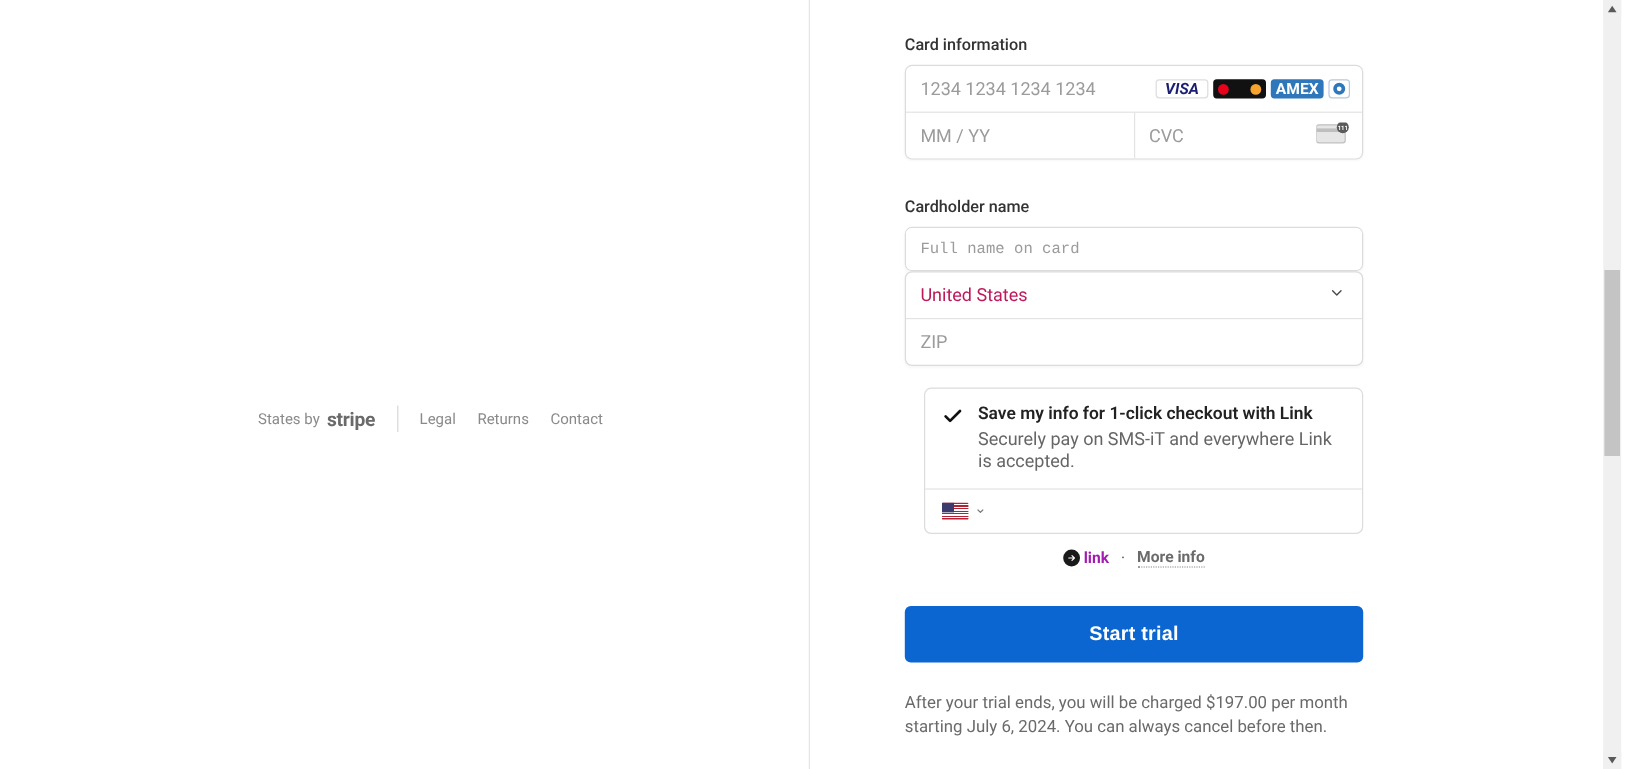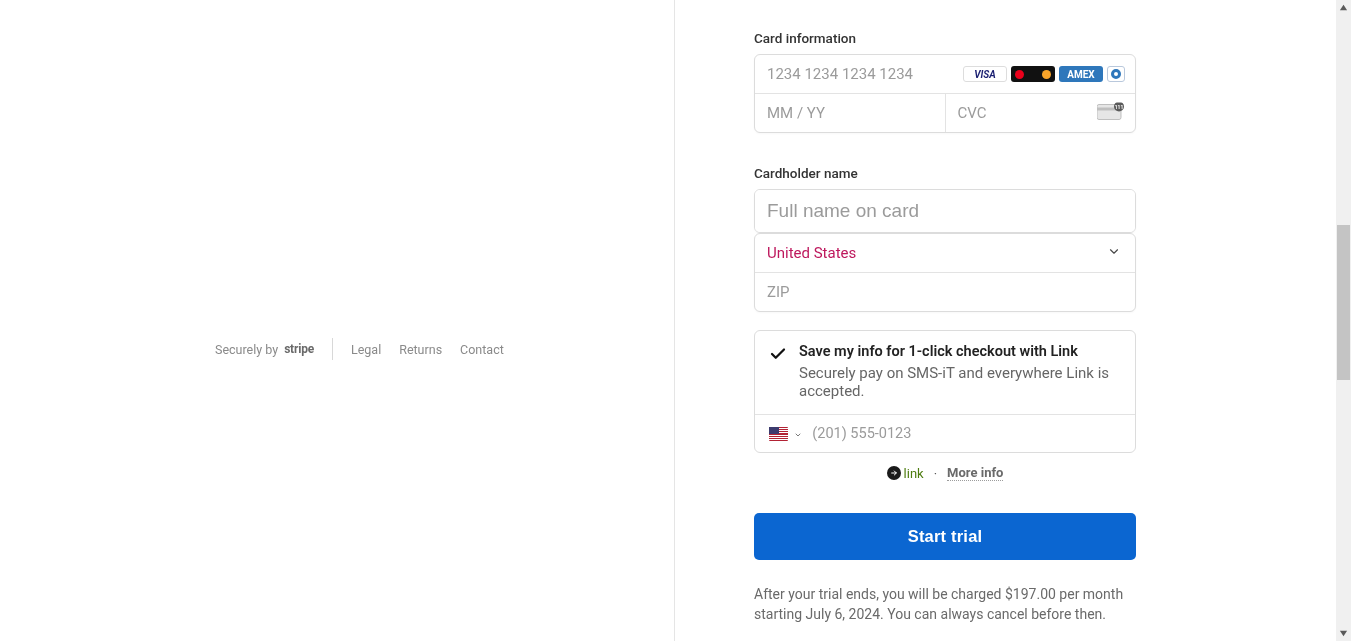--- a/index.html
+++ b/index.html
@@ -31,21 +31,21 @@
     display: flex;
     align-items: center;
     gap: 18px;
     color: #8a8a8a;
     font-size: 12.5px;
   }
   .powered { display: flex; align-items: center; gap: 6px; }
   .stripe-logo {
     font-weight: 700;
     color: #6a6a6a;
-    font-size: 12px;
+    font-size: 16px;
     letter-spacing: -0.2px;
     position: relative;
     top: 0;
   }
   .vdiv {
     width: 1px;
     height: 22px;
     background: #d8d8d8;
   }
   .footer a {
@@ -125,21 +125,21 @@
     top: 50%;
     transform: translateY(-50%);
     display: flex;
     gap: 4px;
     align-items: center;
   }
   .brand {
     width: 44px; height: 16px;
     border-radius: 3px;
     display: flex; align-items: center; justify-content: center;
-    font-size: 10px; font-weight: 700; color: #fff;
+    font-size: 13px; font-weight: 700; color: #fff;
   }
   .visa { background: #fff; color: #1a1f71; border: 1px solid #ddd; font-style: italic; }
   .mc { background: #111; position: relative; }
   .mc::before, .mc::after {
     content: ""; position: absolute; width: 9px; height: 9px; border-radius: 50%; top: 3.5px;
   }
   .mc::before { background: #eb001b; left: 4px; }
   .mc::after  { background: #f79e1b; right: 4px; mix-blend-mode: screen; }
   .amex { background: #2e77bb; }
   .diners {
@@ -152,29 +152,30 @@
     position: absolute; right: 10px; top: 50%; transform: translateY(-50%);
   }
 
   .single-box {
     border: 1px solid #dcdcdc;
     border-radius: 6px;
     box-shadow: 0 1px 2px rgba(0,0,0,0.03);
     overflow: hidden;
     background: #fff;
   }
-  .single-box input { width: 100%; border: none; outline: none; padding: 10px 12px; font-size: 19px; font-family: Liberation Sans, sans-serif; }
+  .single-box input { width: 100%; border: none; outline: none; padding: 10px 12px; font-size: 13px; font-family: Liberation Mono, monospace; }
   .single-box input::placeholder { color: #9b9b9b; }
 
   .link-box {
     margin-top: 18px;
     border: 1px solid #dcdcdc;
     border-radius: 6px;
     overflow: hidden;
     background: #fff;
+    margin-left: 16px;
   }
   .link-top {
     display: flex;
     gap: 12px;
     padding: 12px 14px 14px 14px;
     align-items: flex-start;
   }
   .check {
     width: 18px; height: 18px;
     display: flex; align-items: center; justify-content: center;
@@ -213,21 +214,21 @@
 
   .link-footer {
     display: flex;
     align-items: center;
     justify-content: center;
     gap: 10px;
     margin-top: 12px;
     font-size: 13px;
     color: #5a5a5a;
   }
-  .link-logo { display: flex; align-items: center; gap: 3px; font-weight: 400; color: #4d7c0f; }
+  .link-logo { display: flex; align-items: center; gap: 3px; font-weight: 700; color: #a21caf; }
   .link-logo-circle {
     width: 14px; height: 14px; border-radius: 50%; background: #1a1a1a;
     display: flex; align-items: center; justify-content: center;
   }
   .more-info { color: #6a6a6a; border-bottom: 1px dotted #9c9c9c; cursor: pointer; font-weight: bold; }
 
   .primary-btn {
     margin-top: 32px;
     width: 100%;
     background: #0b66d1;
@@ -277,21 +278,21 @@
   .scroll-arrow.down { bottom: 0; }
 </style>
 </head>
 <body>
 
 <div class="viewport">
 
   <div class="left-pane">
     <div class="footer">
       <span class="powered">
-        <span>Securely by</span>
+        <span>States by</span>
         <span class="stripe-logo">stripe</span>
       </span>
       <span class="vdiv"></span>
       <a>Legal</a>
       <a>Returns</a>
       <a>Contact</a>
     </div>
   </div>
 
   <div class="right-pane">
@@ -361,21 +362,20 @@
             <div class="link-sub">Securely pay on SMS-iT and everywhere Link is accepted.</div>
           </div>
         </div>
         <div class="link-phone">
           <span class="flag"></span>
           <span class="flag-chev">
             <svg width="8" height="8" viewBox="0 0 24 24" fill="none">
                 <path d="M6 9l6 6 6-6" stroke="#7a7a7a" stroke-width="3" stroke-linecap="round" stroke-linejoin="round"></path>
               </svg>
           </span>
-          <input type="text" placeholder="(201) 555-0123" style="">
         </div>
       </div>
 
       <div class="link-footer">
         <span class="link-logo">
           <span class="link-logo-circle">
             <svg width="8" height="8" viewBox="0 0 24 24" fill="none">
                 <path d="M5 12l14 0M13 6l6 6-6 6" stroke="#fff" stroke-width="3" stroke-linecap="round" stroke-linejoin="round"></path>
               </svg>
           </span>

